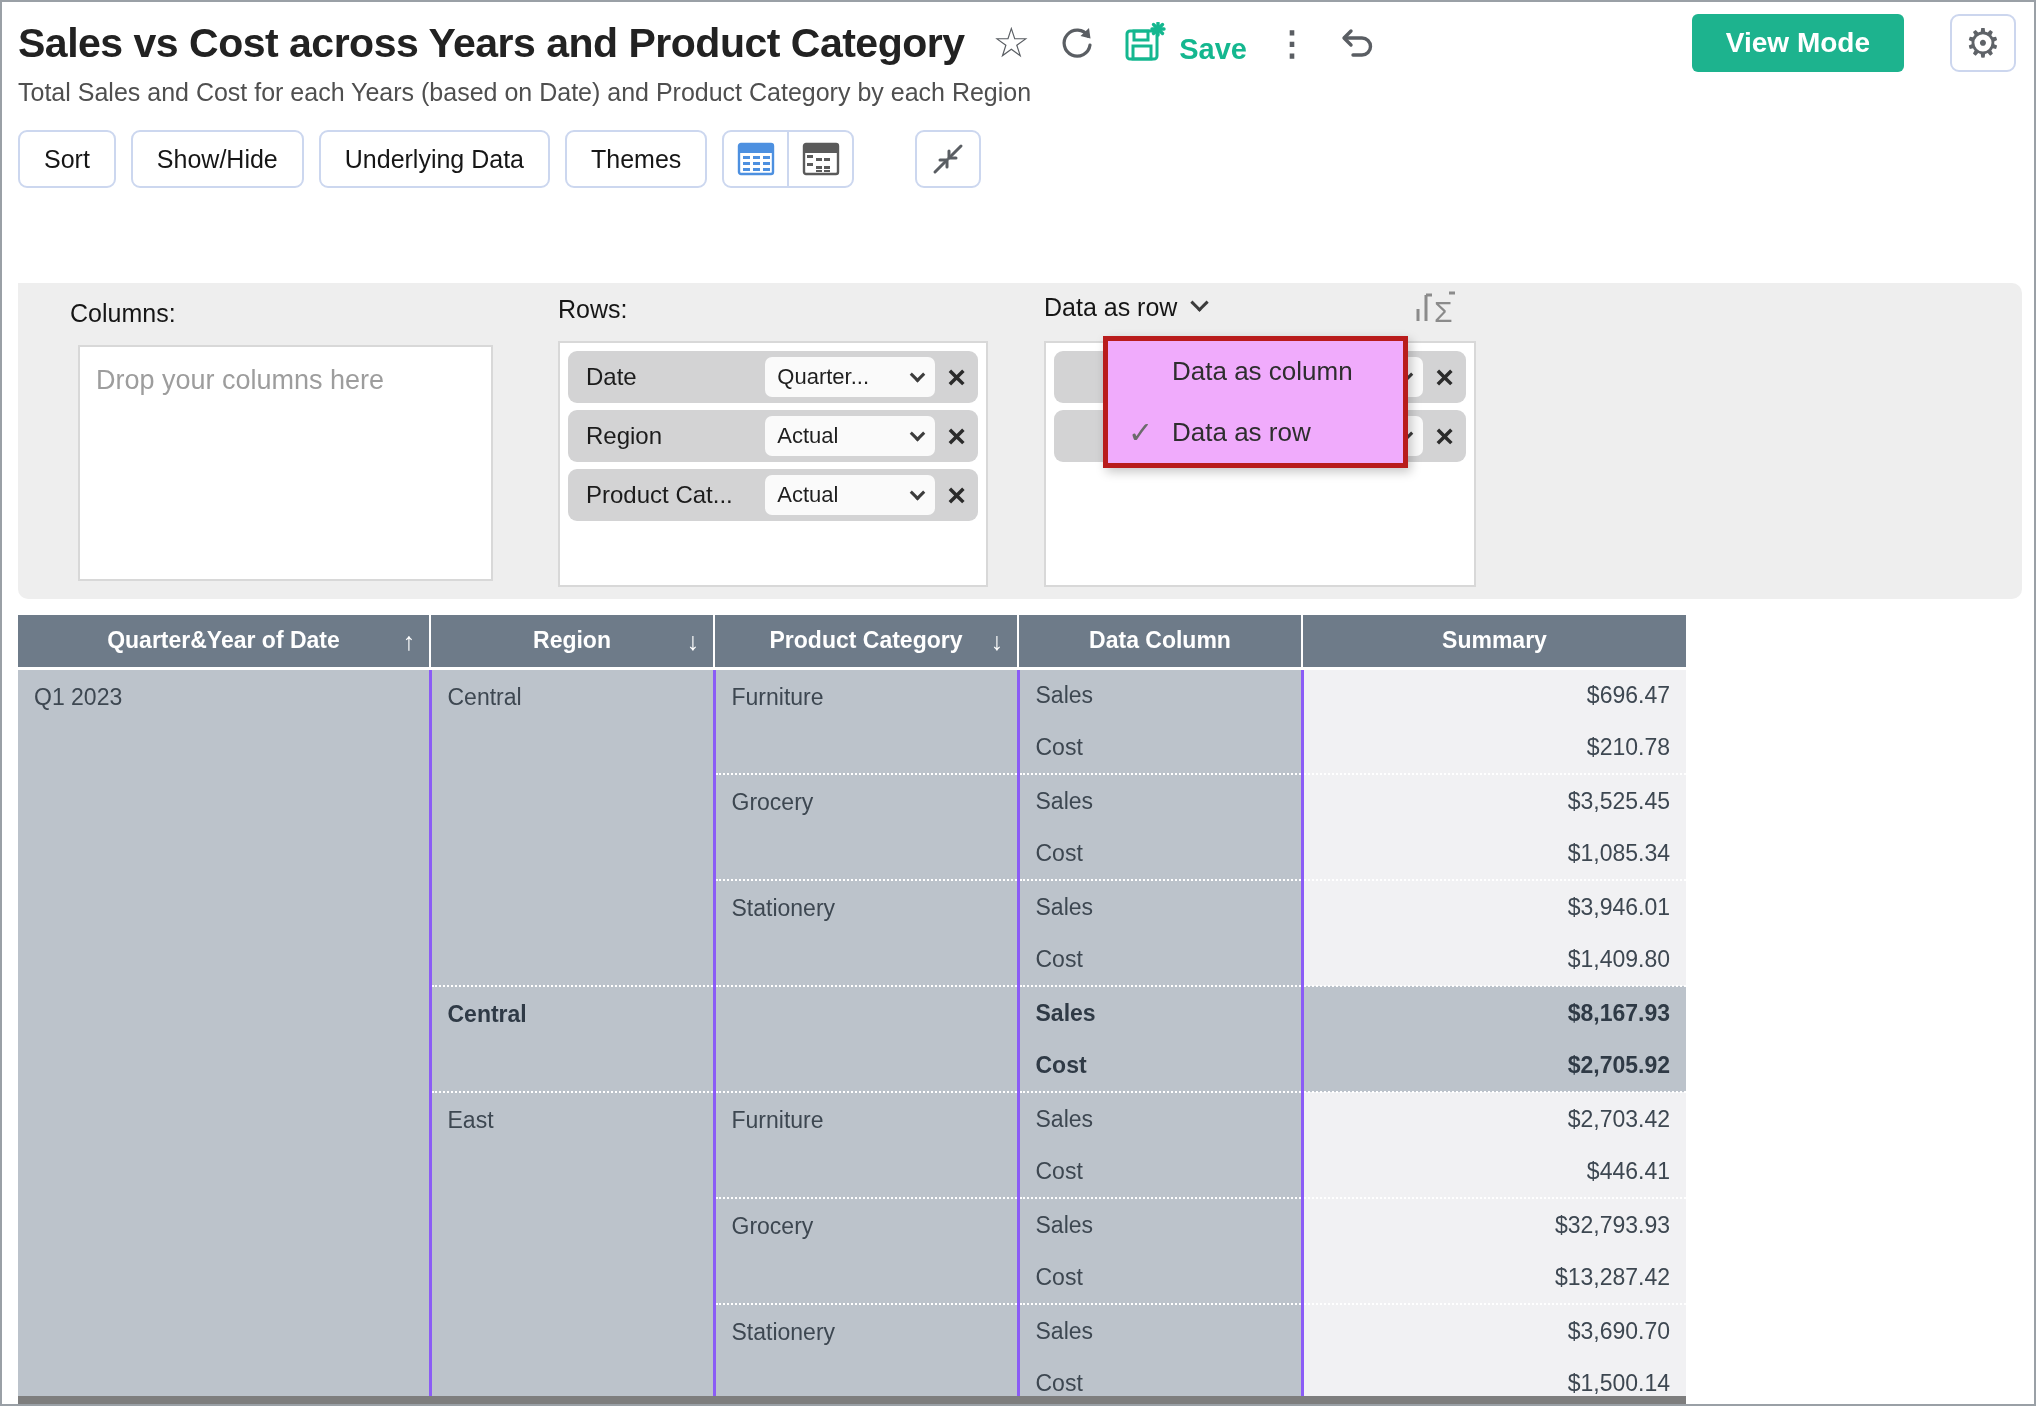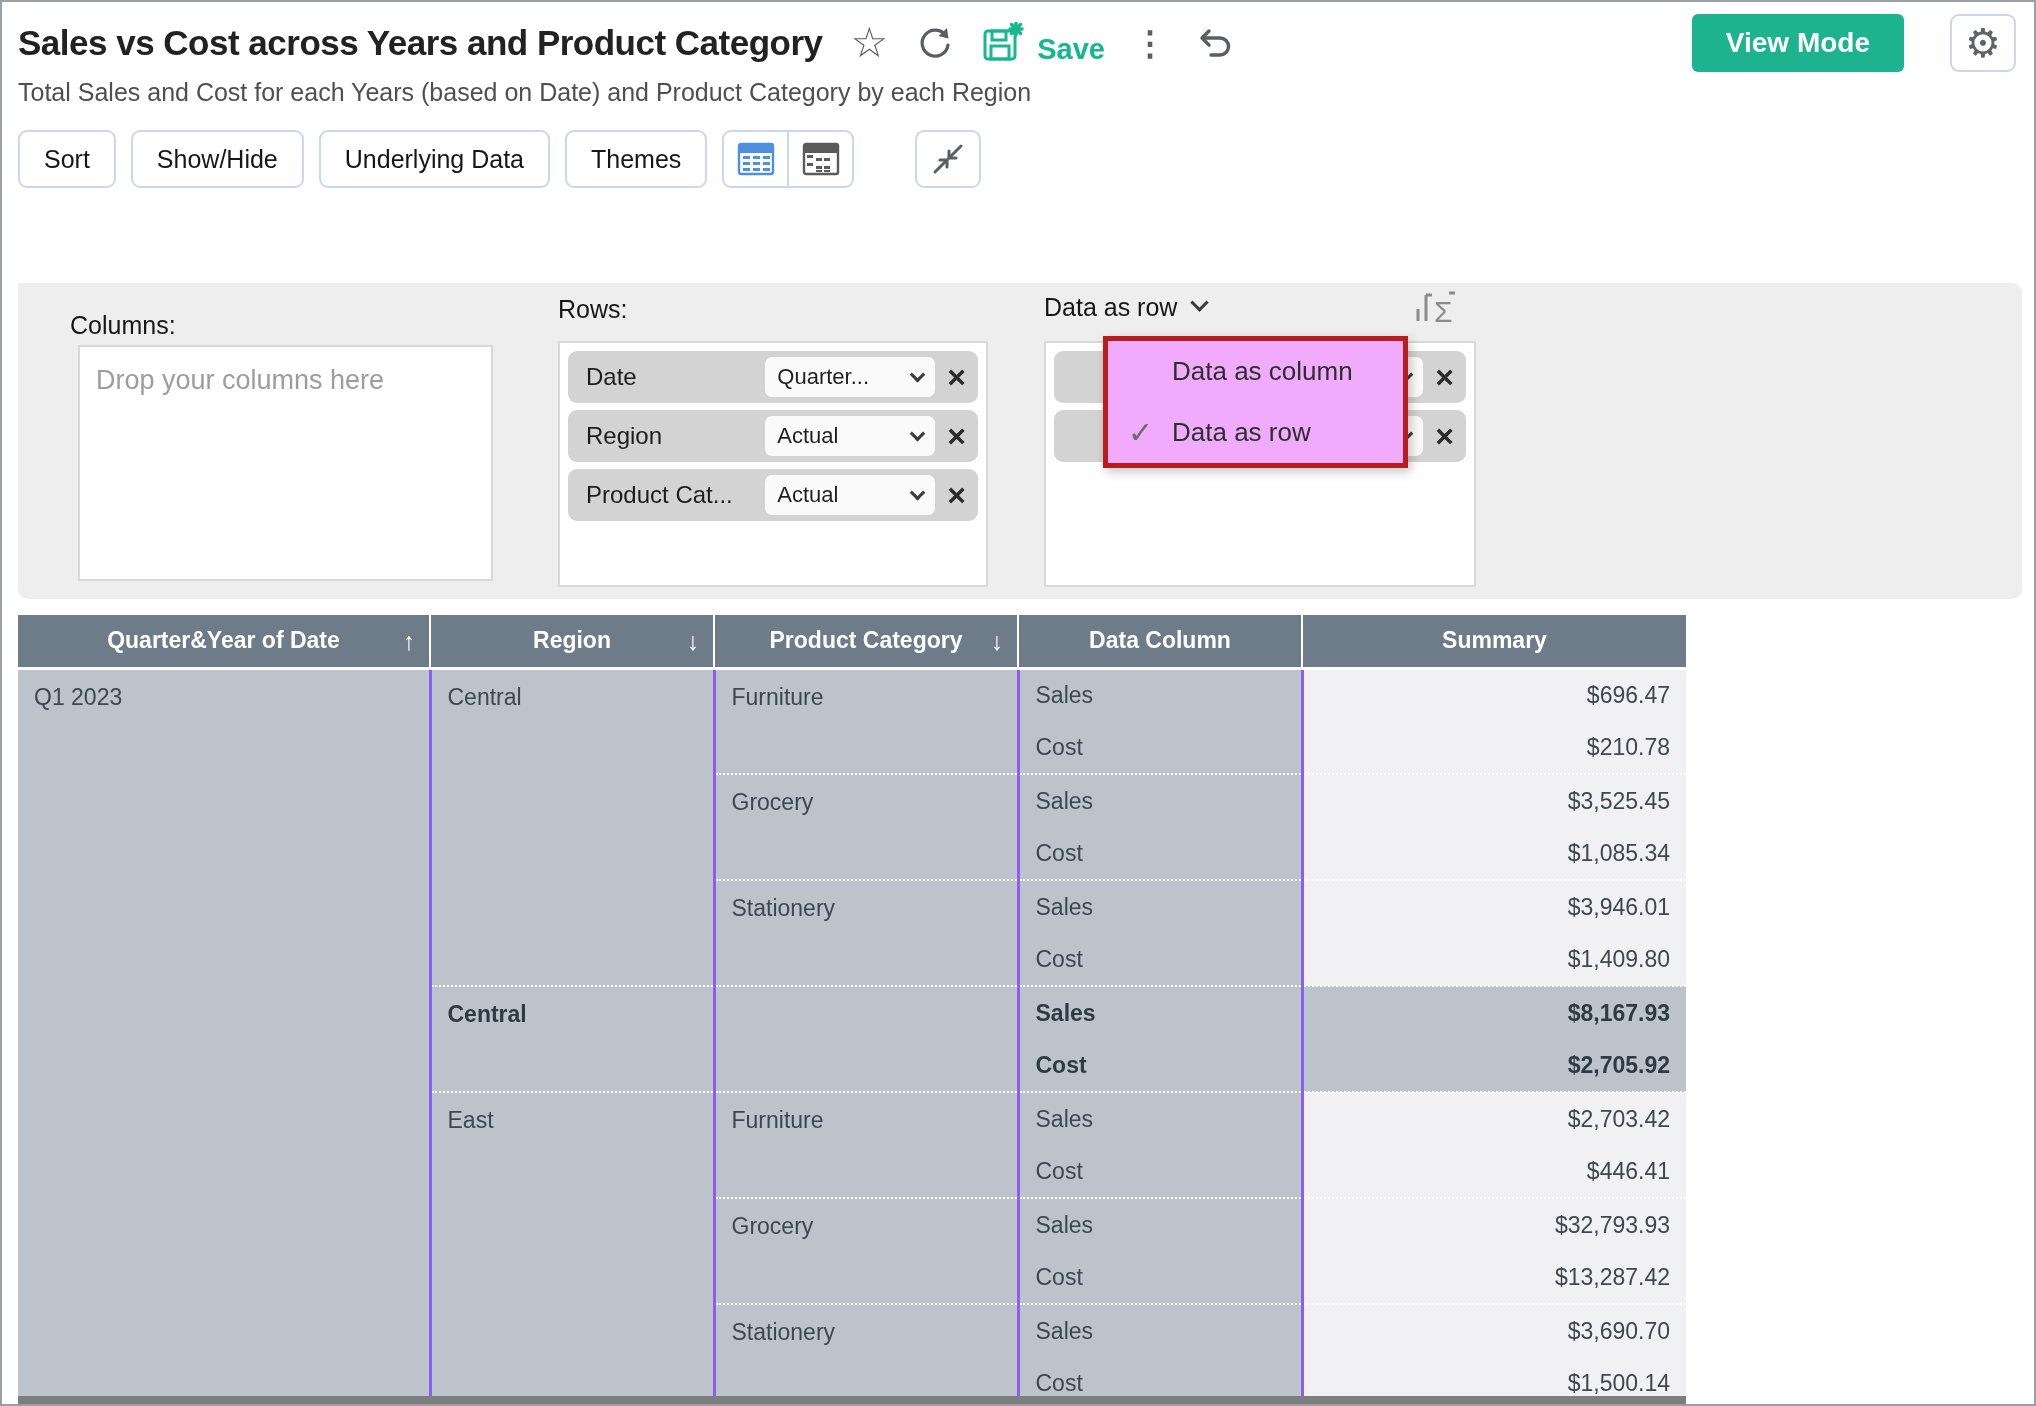--- a/index.html
+++ b/index.html
@@ -7,21 +7,21 @@
   #page {
     position:relative; width:2036px; height:1406px;
     background:#ffffff; border:2px solid #9aa0a6; overflow:hidden;
   }
 
   
   .title-row {
     position:absolute; left:16px; top:12px; right:18px;
     display:flex; align-items:center; gap:28px;
   }
-  .page-title { font-size:35px; font-weight:800; color:#222; letter-spacing:-0.5px; white-space:nowrap; }
+  .page-title { font-size:41px; font-weight:800; color:#222; letter-spacing:-0.5px; white-space:nowrap; }
   .hicon { display:flex; align-items:center; justify-content:center; cursor:pointer; color:#5f6368; }
   .star-glyph { font-size:42px; line-height:1; color:#5a5e63; }
   .kebab-glyph { font-size:34px; font-weight:700; color:#5a5e63; letter-spacing:0; }
   .save-wrap { display:flex; align-items:flex-end; gap:13px; color:#14b78f; }
   .save-label { font-size:29px; font-weight:600; color:#14b78f; line-height:1; }
   .spacer { flex:1; }
   .view-mode-btn {
     height:58px; padding:0 34px; background:#1db38e; border:none; border-radius:6px;
     color:#fff; font-size:28px; font-weight:600; cursor:pointer;
   }
@@ -209,21 +209,21 @@
           <polyline points="19,10 19,17 26,17"></polyline>
           <line x1="5" y1="31" x2="17" y2="19"></line>
           <polyline points="17,26 17,19 10,19"></polyline>
         </g>
       </svg>
     </div>
   </div>
 
 
   <div class="panel">
-    <div class="cfg-label" style="left:52px; top:28px;">Columns:</div>
+    <div class="cfg-label" style="left:52px; top:16px;">Columns:</div>
     <div class="drop-box" style="left:60px; top:62px; width:415px; height:236px;">
       <div class="placeholder">Drop your columns here</div>
     </div>
 
     <div class="cfg-label" style="left:540px; top:12px;">Rows:</div>
     <div class="drop-box field-box" style="left:540px; top:58px; width:430px; height:246px;">
       <div class="chip">
         <span class="chip-name">Date</span>
         <span class="chip-select">
           <span>Quarter...</span>

